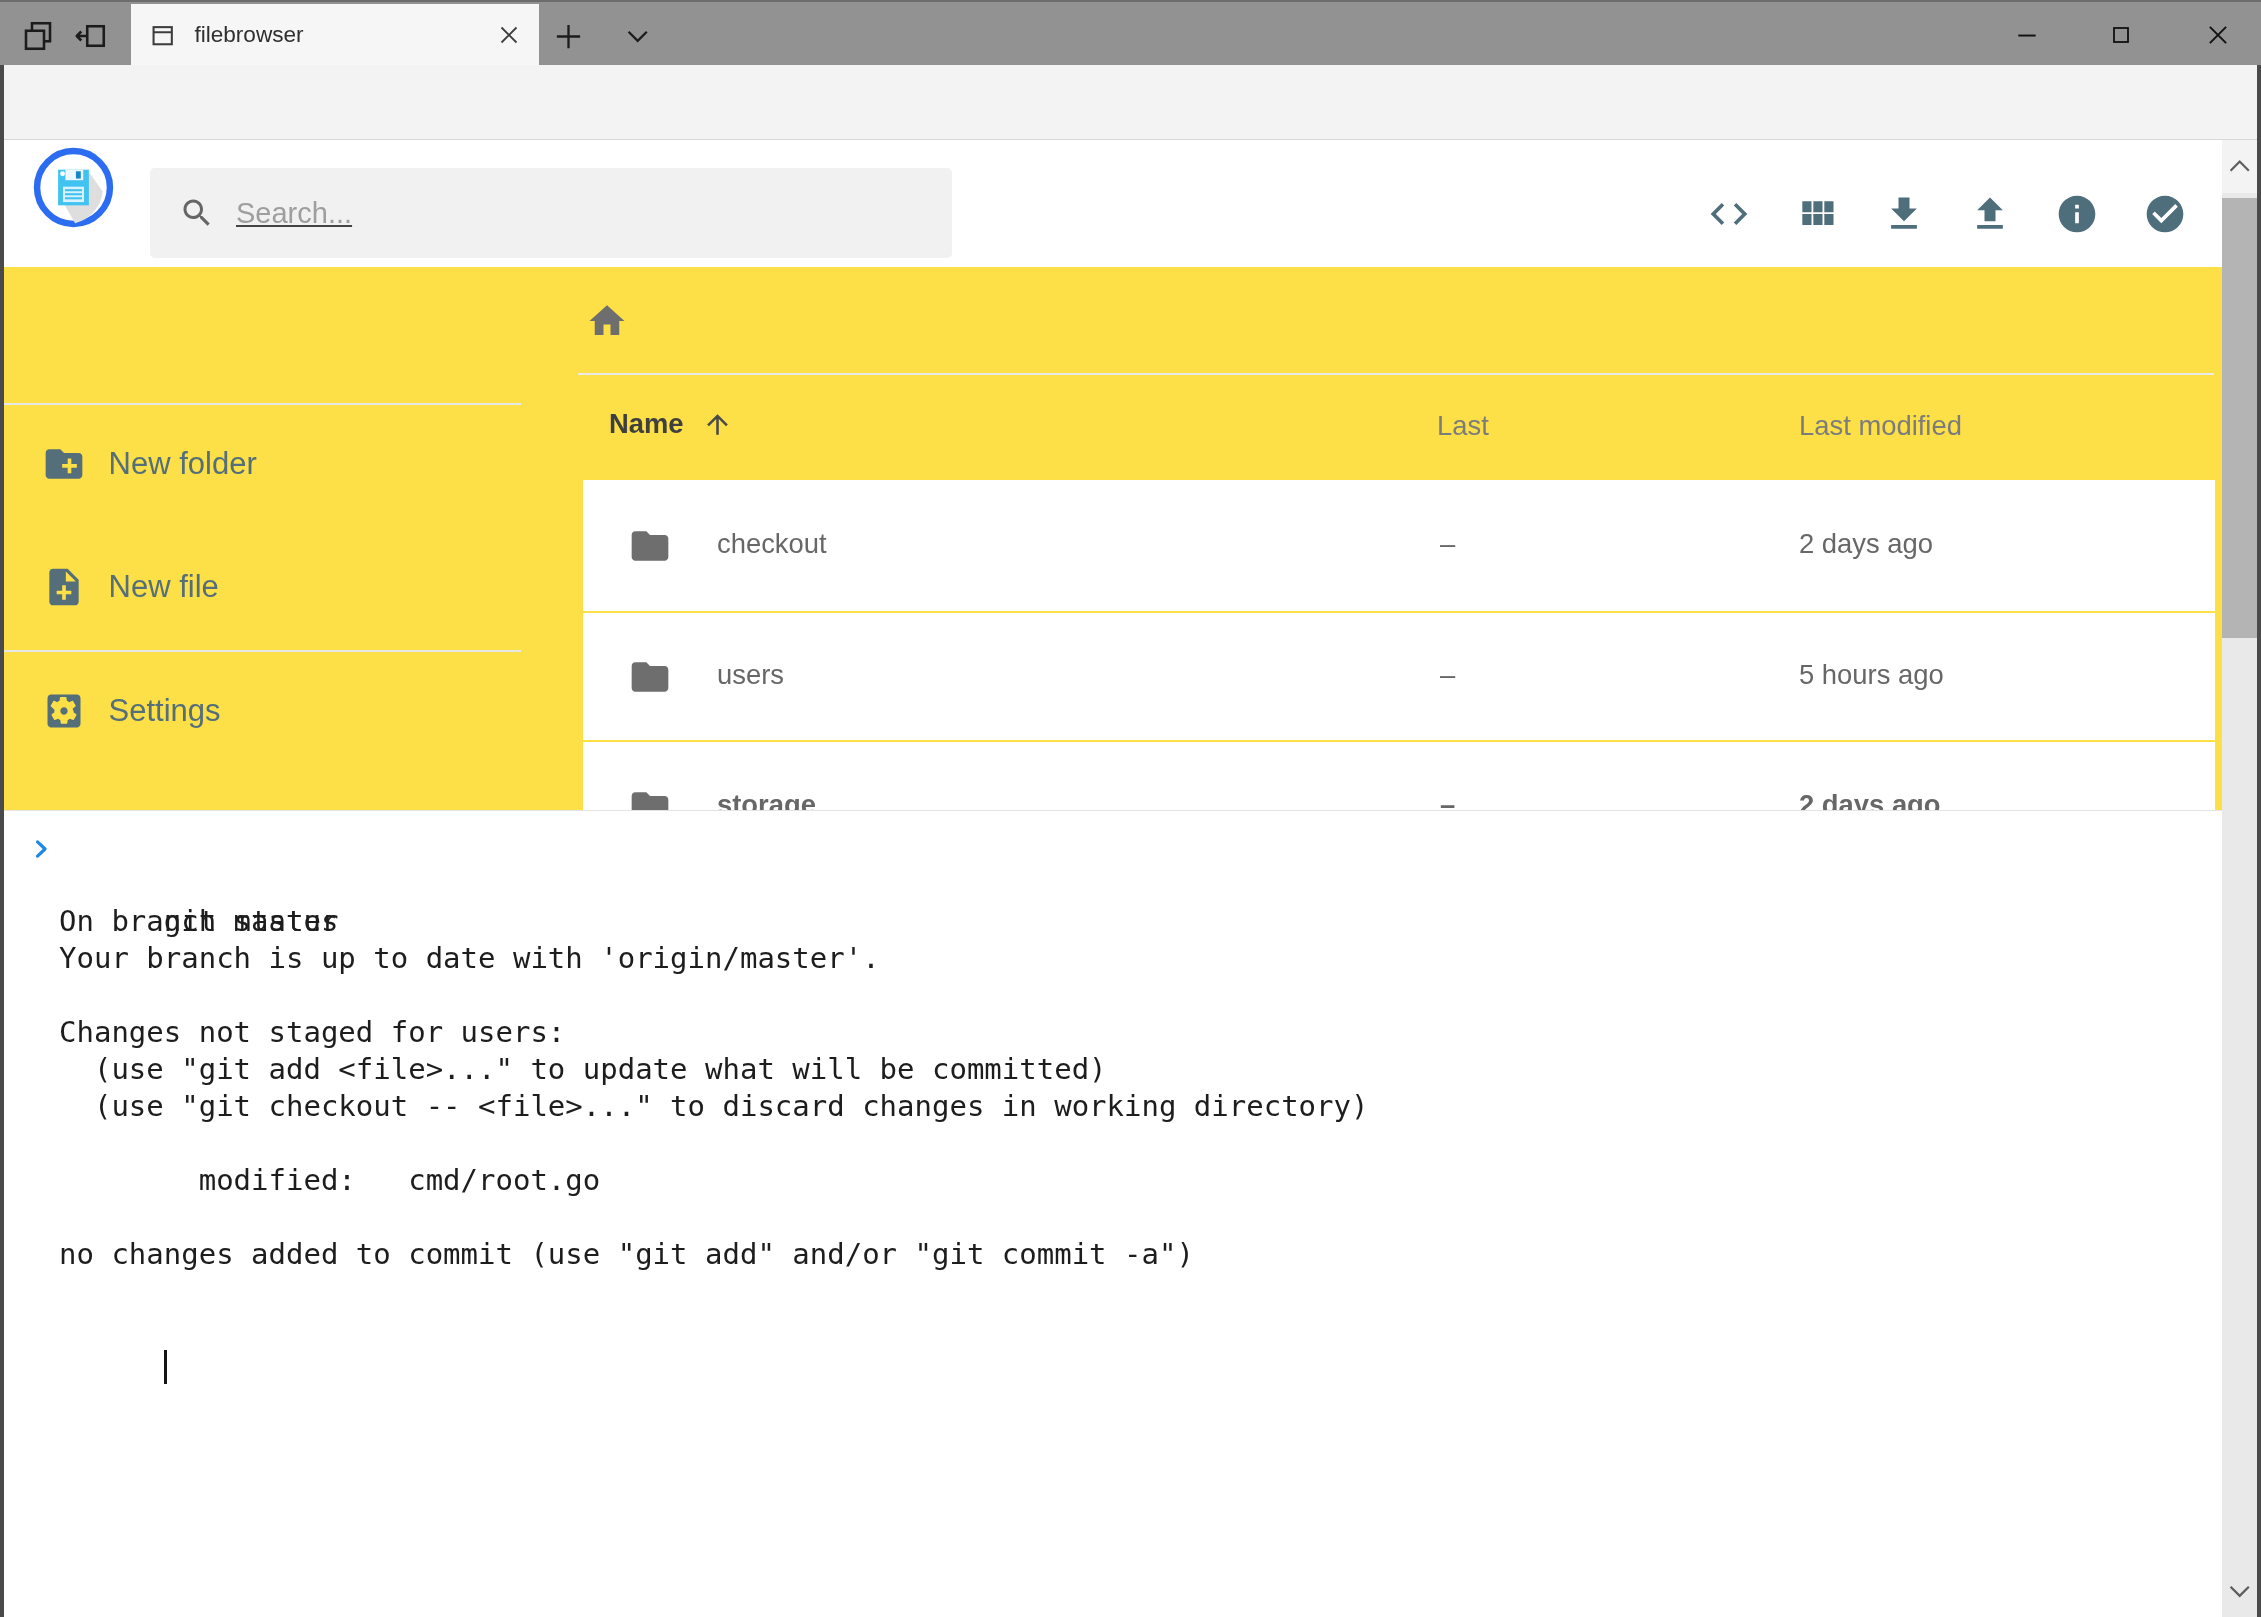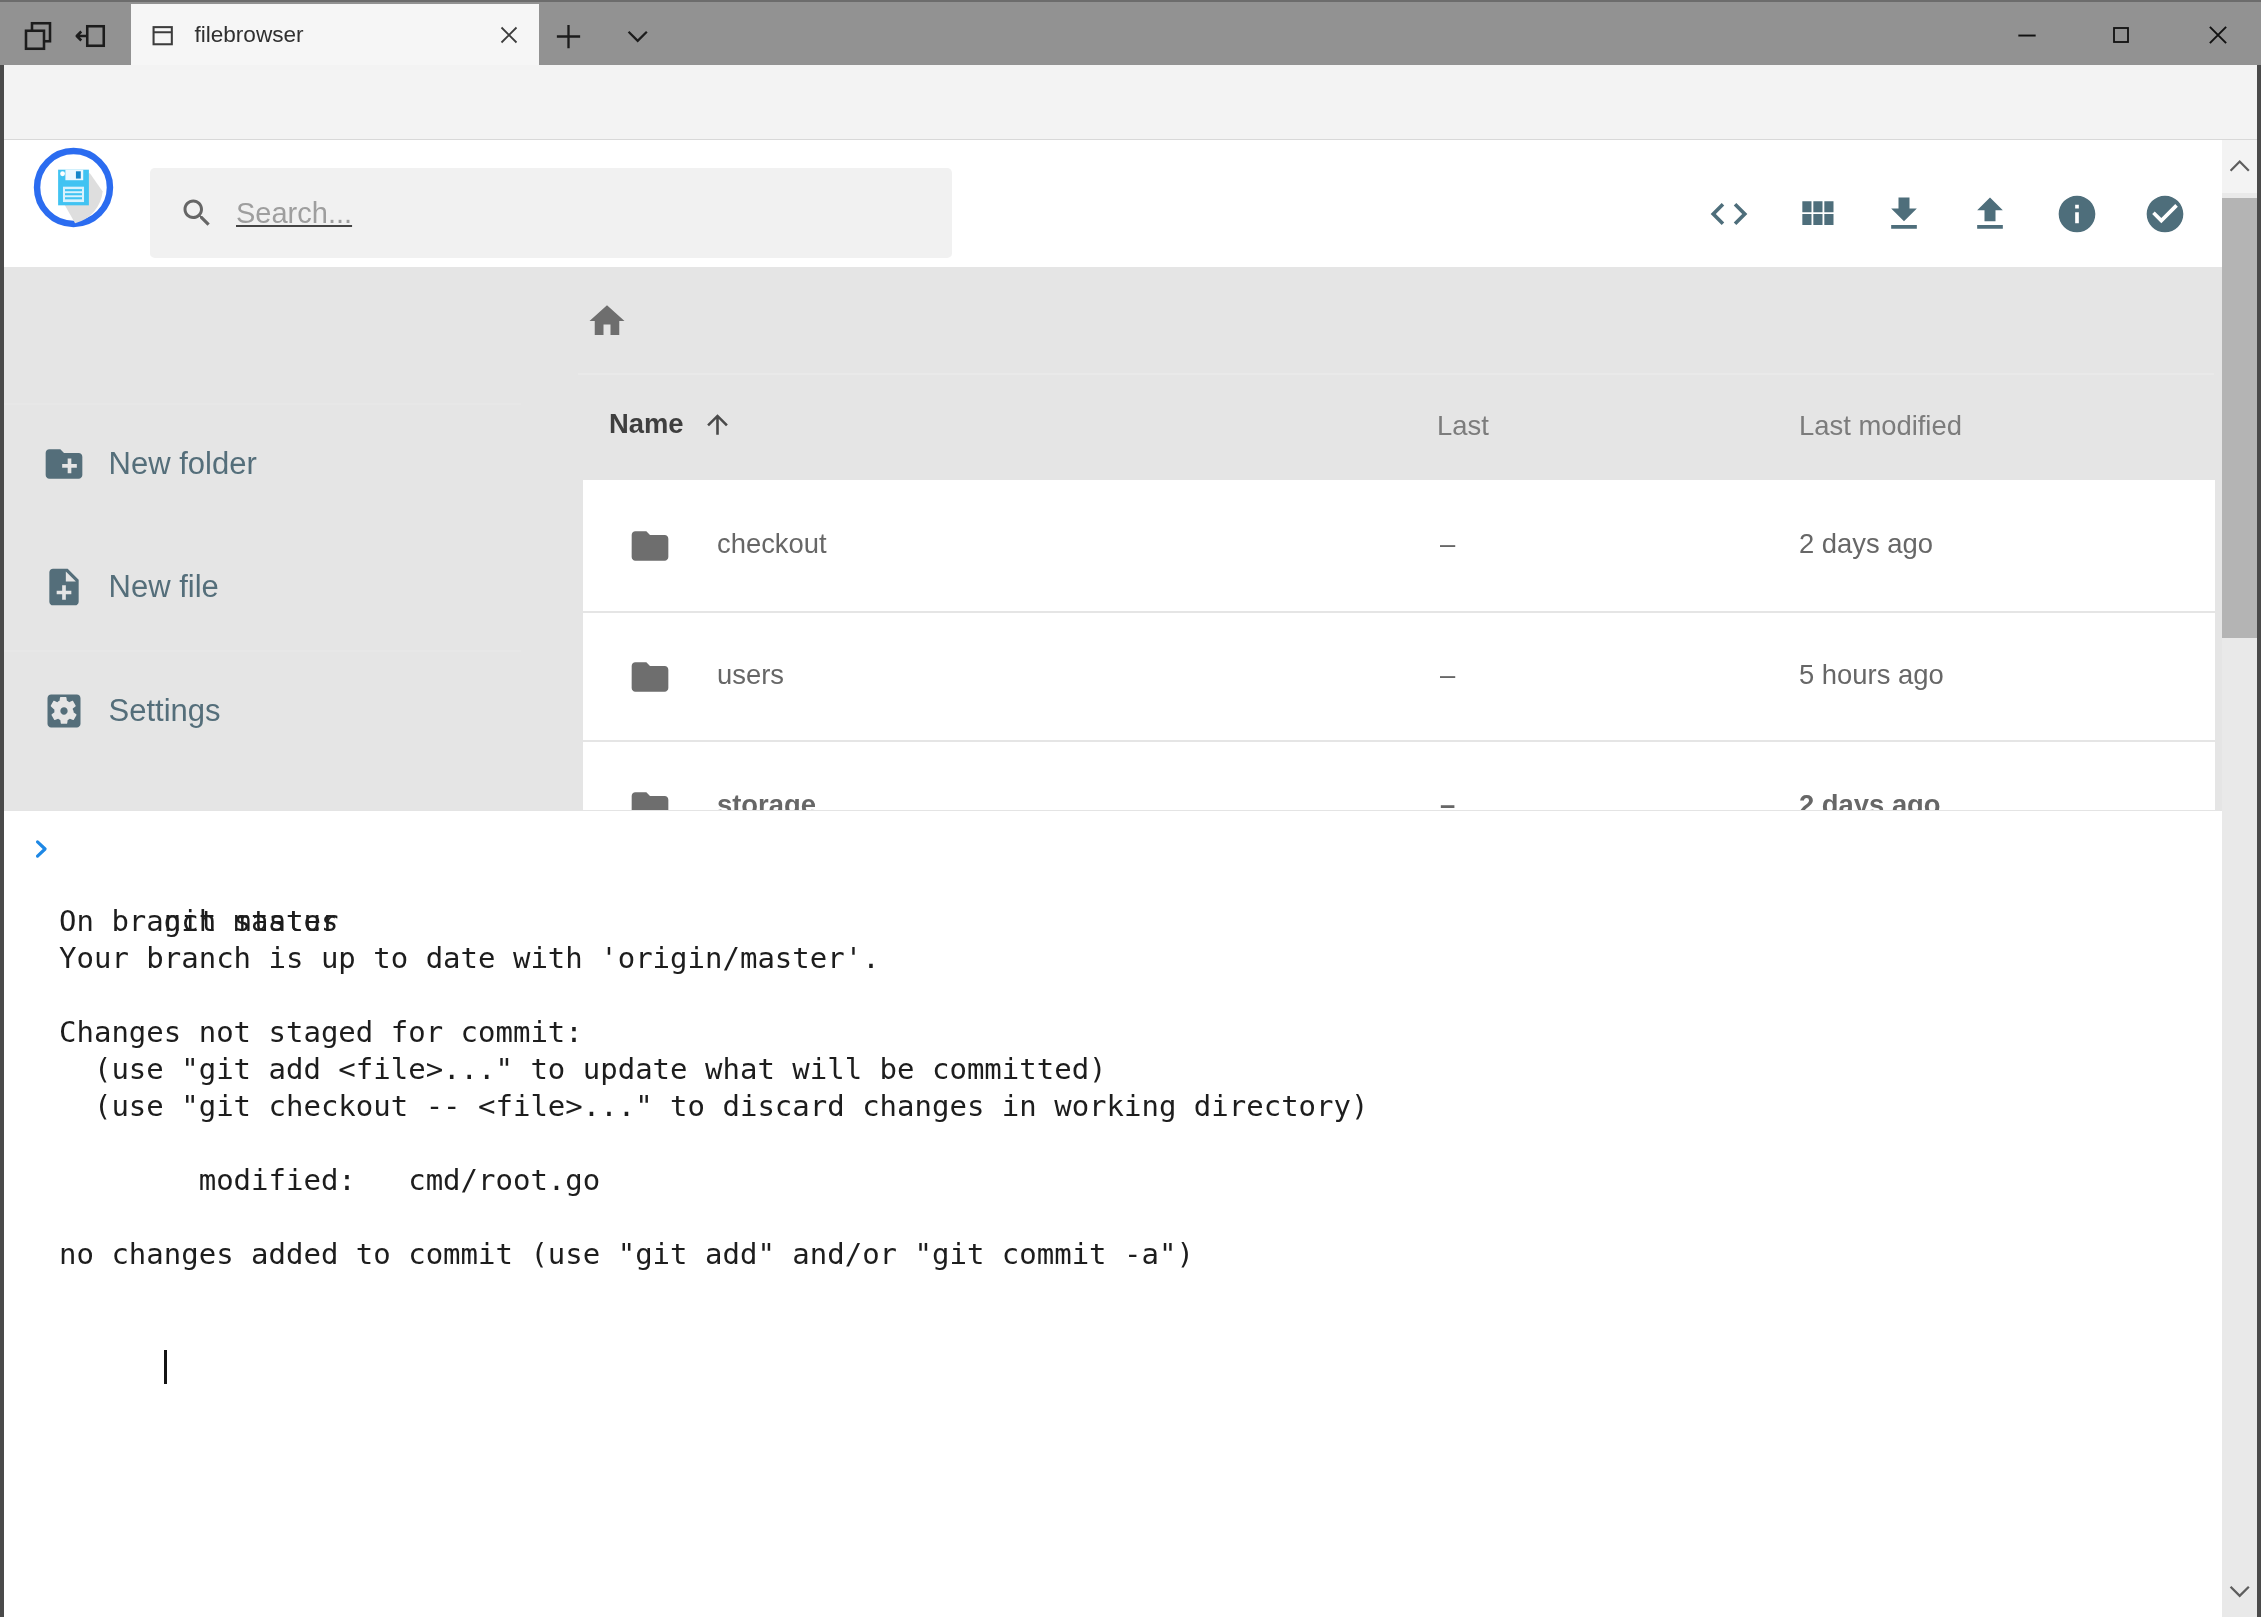--- a/index.html
+++ b/index.html
@@ -1,18 +1,18 @@
 <!DOCTYPE html>
 <html style="font-size:13px"><head>
 <meta charset="utf-8">
 <style>
   * { margin:0; padding:0; box-sizing:border-box; }
   html,body { width:2261px; height:1617px; overflow:hidden; background:#fff;
               font-family:"Liberation Sans", sans-serif; }
-  .window { position:relative; width:2261px; height:1416px; background:#e5e5e5; }
+  .window { position:relative; width:2261px; height:1416px; background:#fde047; }
 
   
   .titlebar { position:absolute; left:0; top:0; width:2261px; height:65px;
               background:#929292; border-top:2.4px solid #6c6c6c; }
   .chrome-btn { position:absolute; top:14.5px; width:39px; height:39px; color:#1c1c1c;
                 display:flex; align-items:center; justify-content:center; }
   .tab { position:absolute; left:131px; top:2.4px; width:408px; height:62px; background:#f6f6f6;
          display:flex; align-items:center; padding:0 18px; }
   .tab-favicon { width:27.4px; height:27.4px; color:#3d3d3d; flex:none; }
   .tab-title { flex:1; margin-left:18px; font-size:22.6px; color:#303030; white-space:nowrap;
@@ -433,21 +433,21 @@
     <div class="term-line term-cmd">
       <svg class="ic prompt-ic" viewBox="0 0 28 32" width="22.6" height="26">
           <use href="#sym-chevron-right"></use>
         </svg>
       <span>git status</span>
     </div>
     <div class="term-line"></div>
     <div class="term-line">On branch master</div>
     <div class="term-line">Your branch is up to date with 'origin/master'.</div>
     <div class="term-line"></div>
-    <div class="term-line">Changes not staged for commit:</div>
+    <div class="term-line">Changes not staged for users:</div>
     <div class="term-line">  (use "git add &lt;file&gt;..." to update what will be committed)</div>
     <div class="term-line">  (use "git checkout -- &lt;file&gt;..." to discard changes in working directory)</div>
     <div class="term-line"></div>
     <div class="term-line">        modified:   cmd/root.go</div>
     <div class="term-line"></div>
     <div class="term-line">no changes added to commit (use "git add" and/or "git commit -a")</div>
     <div class="term-line"></div>
     <div class="term-line">
       <span class="caret"></span>
     </div>

